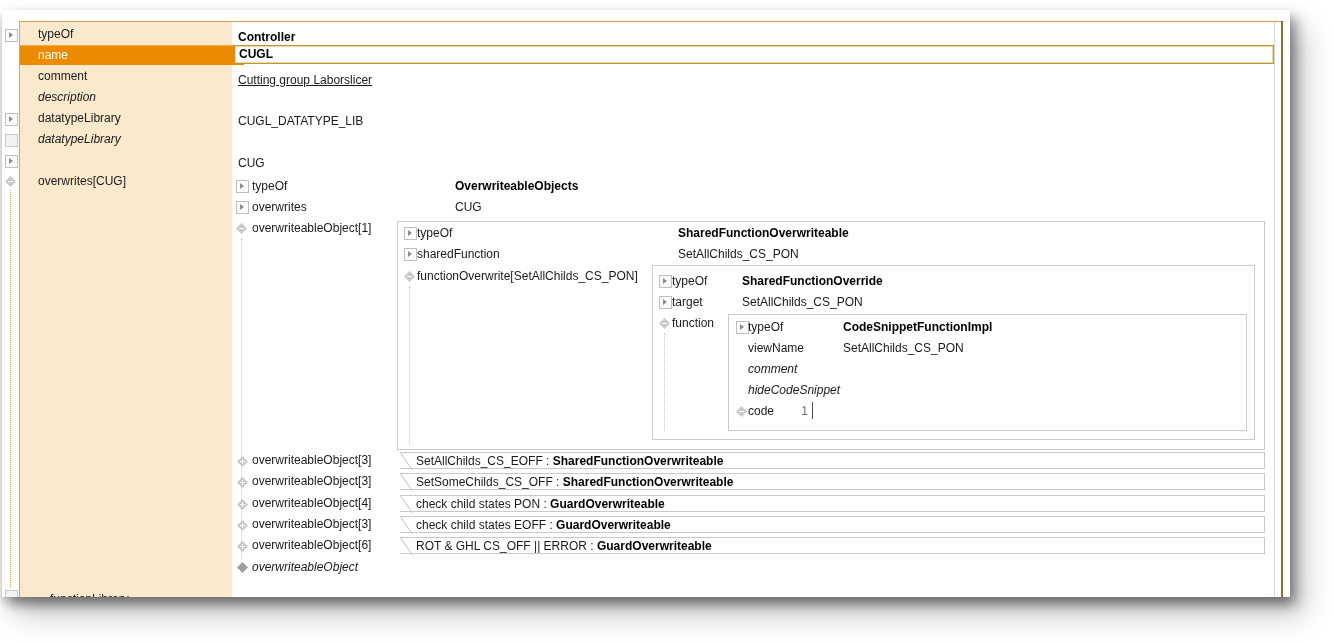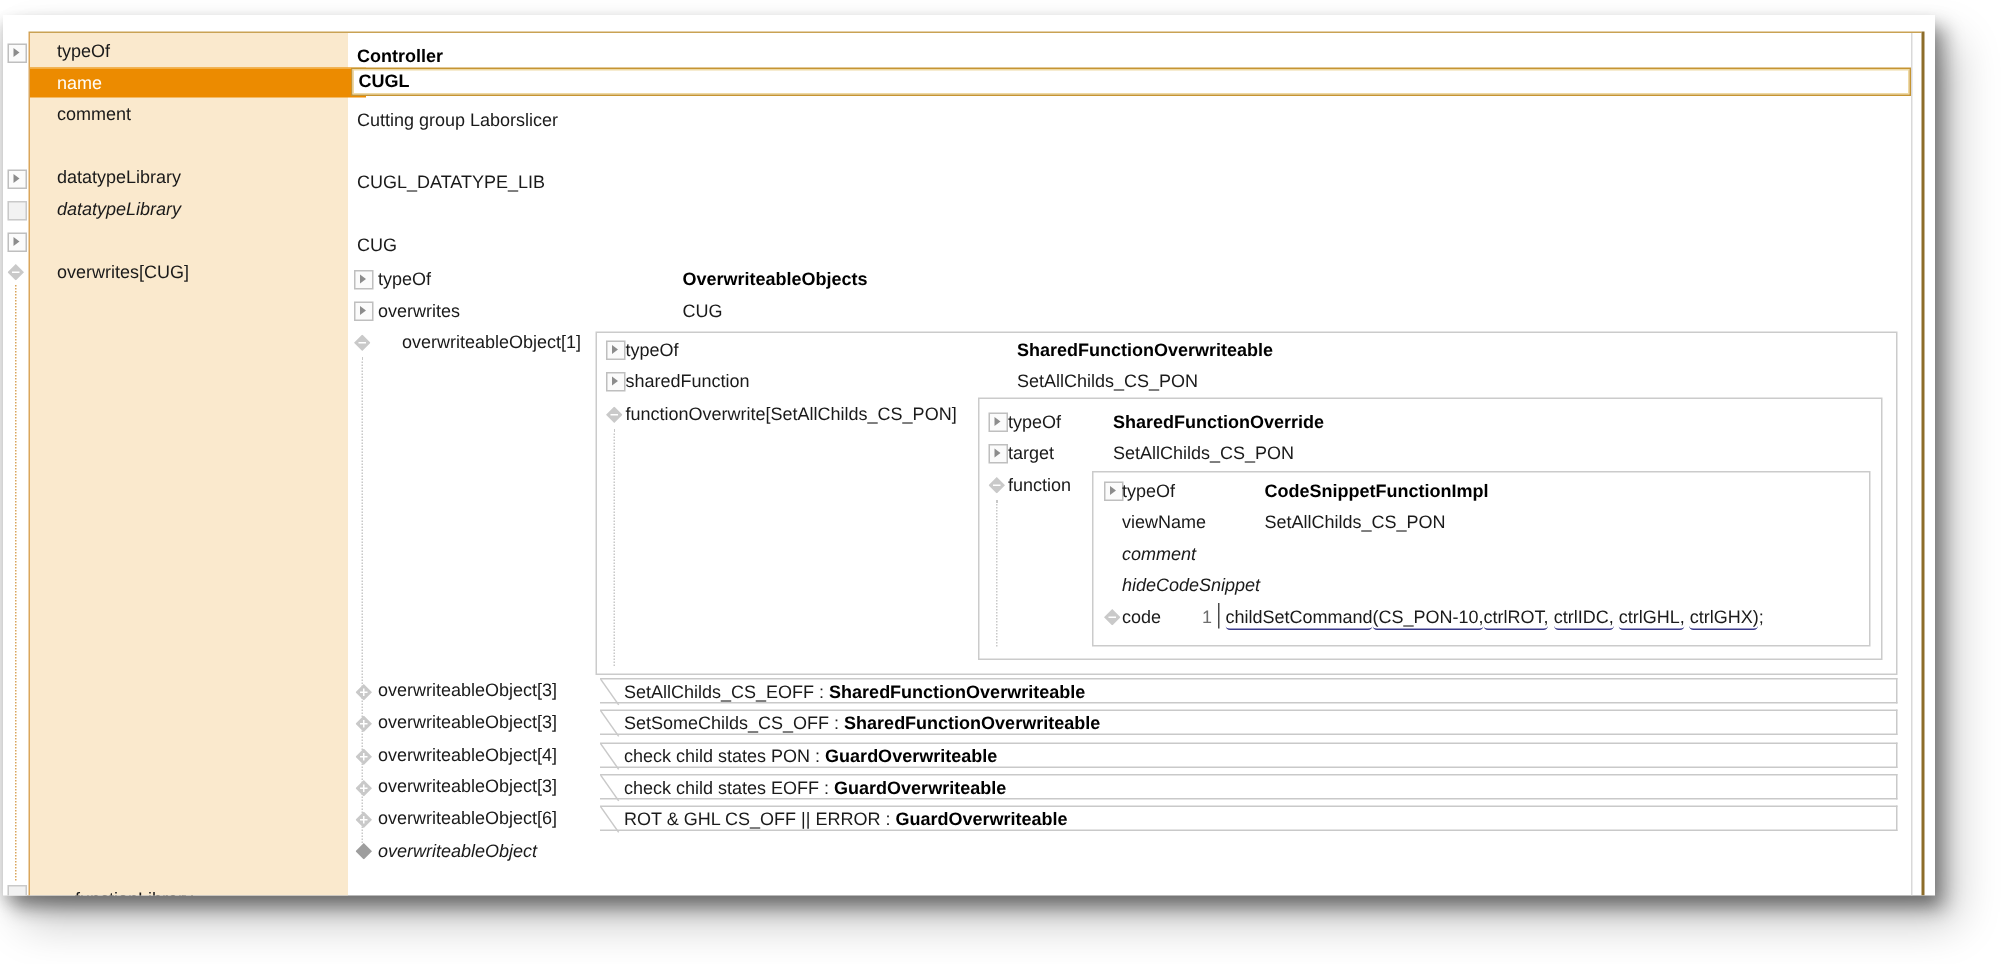--- a/index.html
+++ b/index.html
@@ -58,54 +58,55 @@
   <div class="vline" style="left:1272px;top:12px;height:575px;background:#d9d9d9;"></div>
   <div class="abs" style="left:1279px;top:11px;width:2px;height:576px;background:#8d6d2a;"></div>
 
   <span class="exp" style="left:3px;top:19px;"></span>
   <div class="side-row" style="top:14px;"><span>typeOf</span></div>
 
   <div class="side-row sel" style="top:35px;"><span>name</span></div>
 
   <div class="side-row" style="top:56px;"><span>comment</span></div>
 
+  <div class="side-row it" style="top:77px;"><span>description</span></div>
 
   <span class="exp" style="left:3px;top:103px;"></span>
   <div class="side-row" style="top:98px;"><span>datatypeLibrary</span></div>
 
   <span class="ebox" style="left:3px;top:124px;"></span>
   <div class="side-row it" style="top:119px;"><span>datatypeLibrary</span></div>
 
   <span class="exp" style="left:3px;top:145px;"></span>
 
   <span class="dia minus" style="left:3px;top:166px;"></span>
   <div class="side-row" style="top:161px;"><span>overwrites[CUG]</span></div>
 
   <div class="dotv orange" style="left:8px;top:180px;height:397px;"></div>
   <span class="ebox" style="left:3px;top:580px;"></span>
   <div class="side-row" style="top:579px;left:34px;padding-left:14px;"><span>functionLibrary</span></div>
 
   <div class="row bold" style="left:236px;top:17px;">Controller</div>
 
   <div class="name-input"><span>CUGL</span></div>
 
-  <div class="row" style="left:236px;top:60px;">Cutting group Laborslicer</div>
+  <div class="row" style="left:236px;top:60px;text-decoration:underline;">Cutting group Laborslicer</div>
   <div class="row" style="left:236px;top:101px;">CUGL_DATATYPE_LIB</div>
   <div class="row" style="left:236px;top:143px;">CUG</div>
 
   <span class="exp" style="left:234px;top:170px;"></span>
   <div class="row lbl" style="left:250px;top:166px;">typeOf</div>
   <div class="row bold" style="left:453px;top:166px;">OverwriteableObjects</div>
 
   <span class="exp" style="left:234px;top:191px;"></span>
   <div class="row lbl" style="left:250px;top:187px;">overwrites</div>
   <div class="row" style="left:453px;top:187px;">CUG</div>
 
   <span class="dia minus" style="left:234px;top:213px;"></span>
-  <div class="row lbl" style="left:266px;top:208px;">overwriteableObject[1]</div>
+  <div class="row lbl" style="left:250px;top:208px;">overwriteableObject[1]</div>
   <div class="dotv" style="left:239px;top:228px;height:324px;"></div>
 
   <div class="panel" style="left:395px;top:211px;width:866px;height:227px;"></div>
   <span class="exp" style="left:402px;top:217px;"></span>
   <div class="row lbl" style="left:415px;top:213px;">typeOf</div>
   <div class="row bold" style="left:676px;top:213px;">SharedFunctionOverwriteable</div>
 
   <span class="exp" style="left:402px;top:238px;"></span>
   <div class="row lbl" style="left:415px;top:234px;">sharedFunction</div>
   <div class="row" style="left:676px;top:234px;">SetAllChilds_CS_PON</div>
@@ -136,21 +137,20 @@
   <div class="row" style="left:841px;top:328px;">SetAllChilds_CS_PON</div>
 
   <div class="row lbl it" style="left:746px;top:349px;">comment</div>
   <div class="row lbl it" style="left:746px;top:370px;">hideCodeSnippet</div>
 
   <span class="dia minus" style="left:734px;top:396px;"></span>
   <div class="row lbl" style="left:746px;top:391px;">code</div>
 
   <div class="gutter-num" style="left:780px;top:394px;">1</div>
   <div class="vline" style="left:810px;top:392px;height:17px;background:#4a4a4a;"></div>
-  <div class="code-line" style="left:815px;top:394px;"><span class="u">childSetCommand</span><span class="u">(CS_PON-10,</span><span class="u">ctrlROT,</span><span> </span><span class="u">ctrlIDC,</span><span> </span><span class="u">ctrlGHL,</span><span> </span><span class="u">ctrlGHX)</span><span>;</span></div>
 
   <span class="dia plus" style="left:235px;top:446px;"></span>
   <div class="row lbl" style="left:250px;top:442px;height:17px;line-height:17px;">overwriteableObject[3]</div>
   <div class="obox" style="top:442px;"><span class="diag"></span><span>SetAllChilds_CS_EOFF</span><span> : </span><b>SharedFunctionOverwriteable</b></div>
 
   <span class="dia plus" style="left:235px;top:467px;"></span>
   <div class="row lbl" style="left:250px;top:463px;height:17px;line-height:17px;">overwriteableObject[3]</div>
   <div class="obox" style="top:463px;"><span class="diag"></span><span>SetSomeChilds_CS_OFF</span><span> : </span><b>SharedFunctionOverwriteable</b></div>
 
   <span class="dia plus" style="left:235px;top:489px;"></span>

